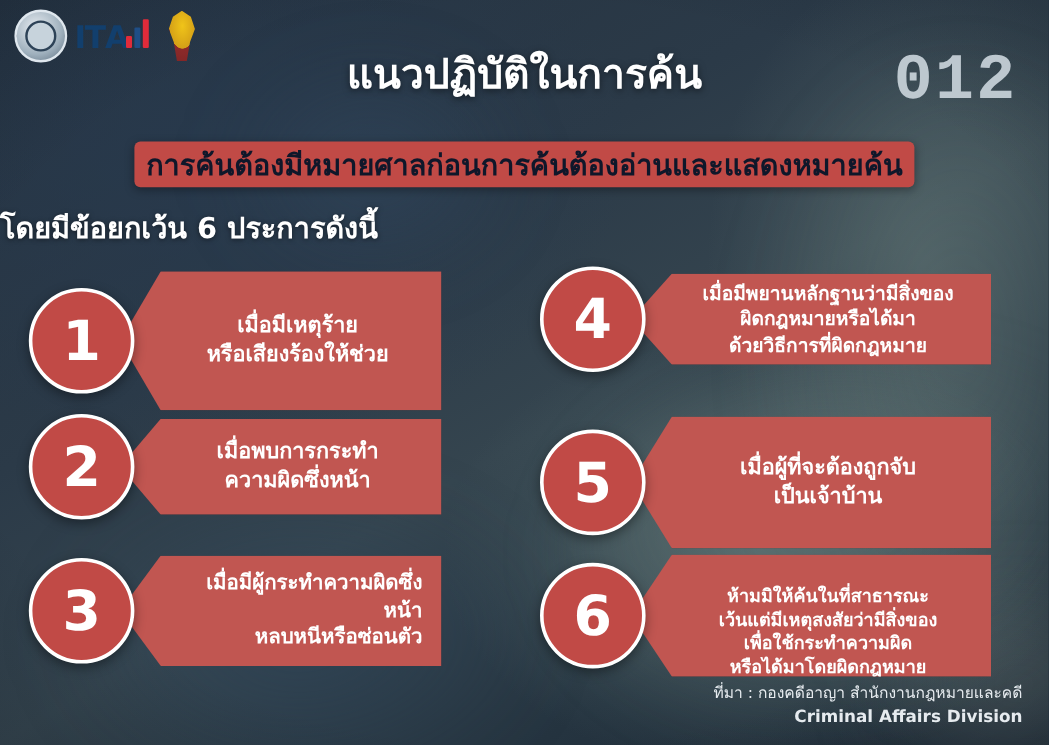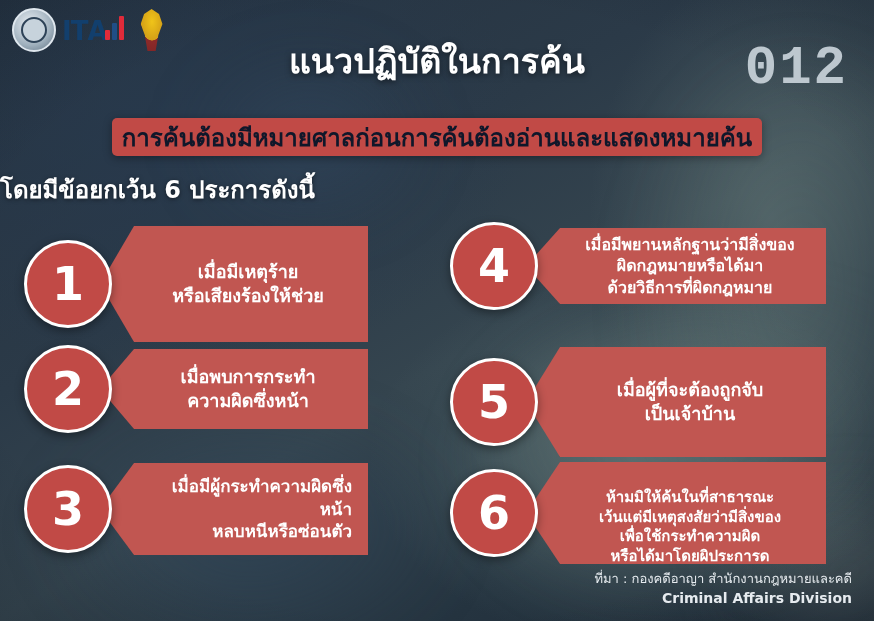--- a/index.html
+++ b/index.html
@@ -193,21 +193,21 @@
     </div>
   </div>
 
   <div class="item col-right it6">
     <div class="badge">6</div>
     <div class="arrow arrow-left">
       <p>
         <span>ห้ามมิให้ค้นในที่สาธารณะ</span><br>
         <span>เว้นแต่มีเหตุสงสัยว่ามีสิ่งของ</span><br>
         <span>เพื่อใช้กระทำความผิด</span><br>
-        <span>หรือได้มาโดยผิประการด</span>
+        <span>หรือได้มาโดยผิดกฎหมาย</span>
       </p>
     </div>
   </div>
 
   <div class="source">
     <div class="l1">ที่มา : กองคดีอาญา สำนักงานกฎหมายและคดี</div>
     <div class="l2">Criminal Affairs Division</div>
   </div>
 </div>
 

